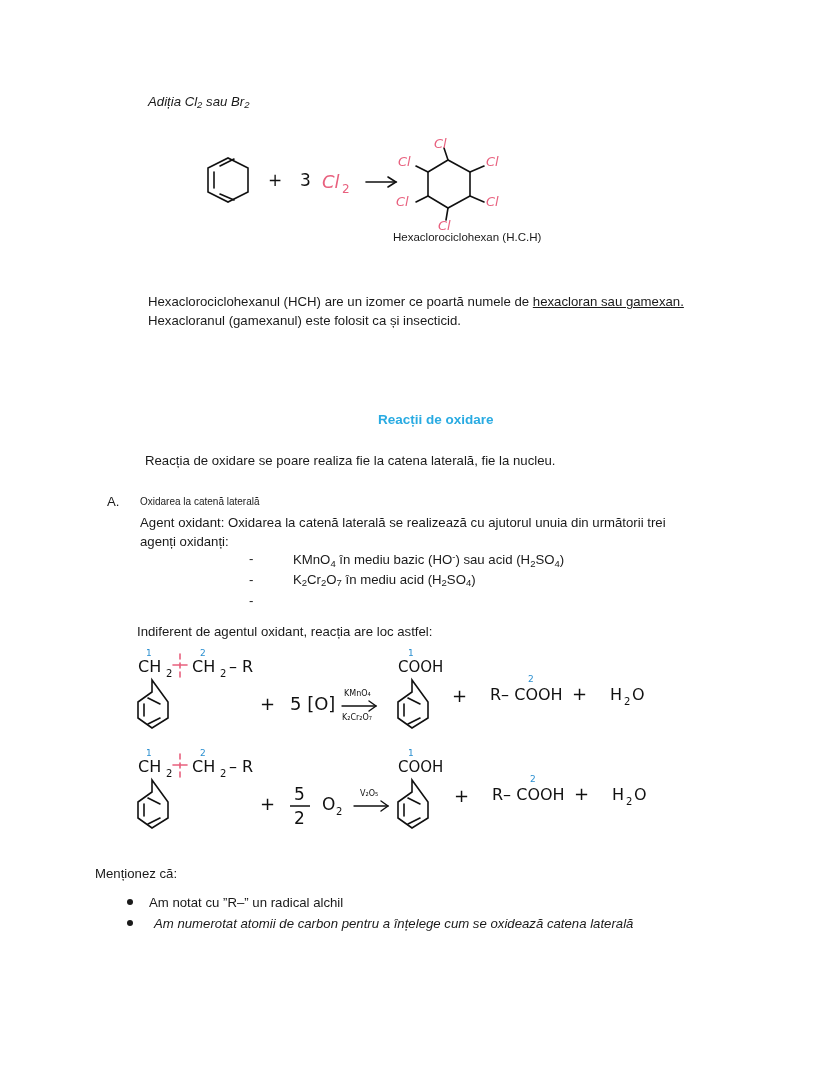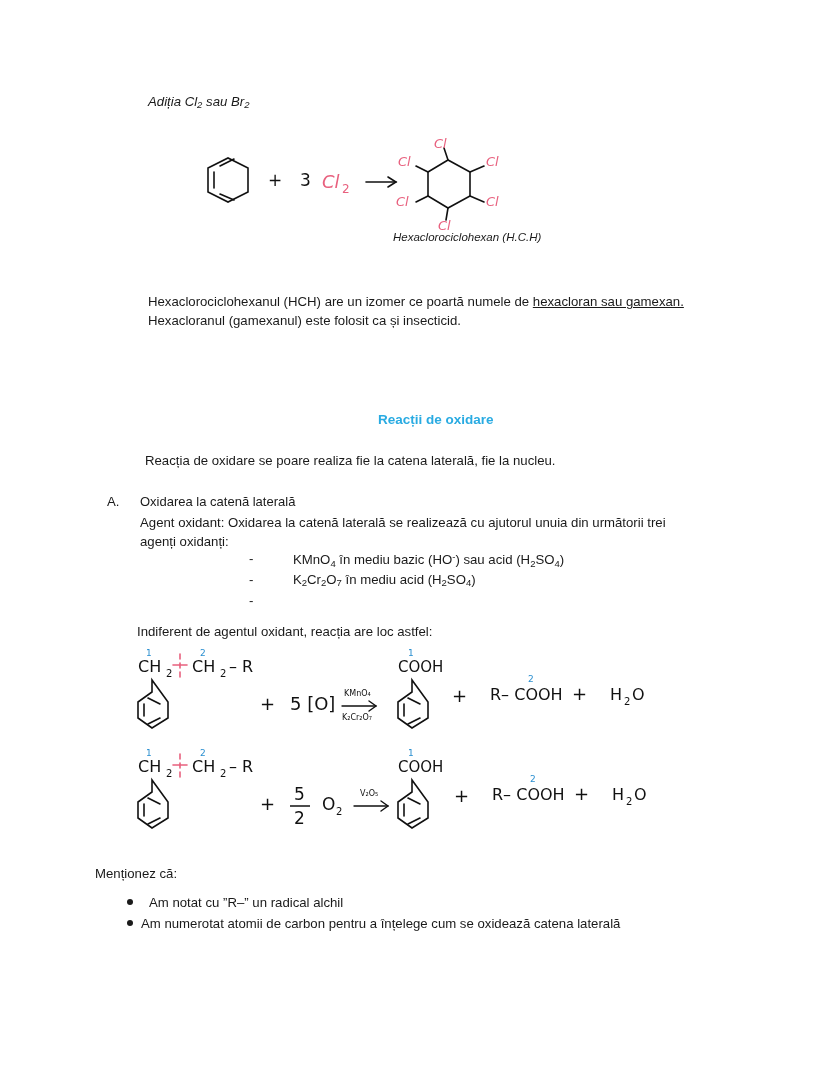--- a/index.html
+++ b/index.html
@@ -118,31 +118,31 @@
       </g>
       <text class="hw-text-red" x="244" y="8" style="font-size:13px; font-style:italic">Cl</text>
       <text class="hw-text-red" x="208" y="26" style="font-size:13px; font-style:italic">Cl</text>
       <text class="hw-text-red" x="296" y="26" style="font-size:13px; font-style:italic">Cl</text>
       <text class="hw-text-red" x="296" y="66" style="font-size:13px; font-style:italic">Cl</text>
       <text class="hw-text-red" x="248" y="90" style="font-size:13px; font-style:italic">Cl</text>
       <text class="hw-text-red" x="206" y="66" style="font-size:13px; font-style:italic">Cl</text>
     </svg>
   </div>
 
-  <div class="cap" style="left:393px; top:231px;font-style:italic;">Hexaclorociclohexan (H.C.H)</div>
+  <div class="cap" style="left:393px; top:231px;">Hexaclorociclohexan (H.C.H)</div>
 
   <div class="txt" style="left:148px; top:292px;"><span>Hexaclorociclohexanul (HCH) are un izomer ce poartă numele de </span><span class="under">hexacloran sau gamexan.</span></div>
   <div class="txt" style="left:148px; top:311px;">Hexacloranul (gamexanul) este folosit ca și insecticid.</div>
 
   <div class="txt heading-blue" style="left:378px; top:410px;">Reacții de oxidare</div>
 
   <div class="txt" style="left:145px; top:451px;">Reacția de oxidare se poare realiza fie la catena laterală, fie la nucleu.</div>
 
   <div class="txt" style="left:107px; top:492px;">A.</div>
-  <div class="txt" style="left:140px; top:492px; font-size:13px;">Oxidarea la catenă laterală</div>
+  <div class="txt" style="left:140px; top:492px; font-size:10px;">Oxidarea la catenă laterală</div>
 
   <div class="txt" style="left:140px; top:513px;">Agent oxidant: Oxidarea la catenă laterală se realizează cu ajutorul unuia din următorii trei</div>
   <div class="txt" style="left:140px; top:532px;">agenți oxidanți:</div>
 
   <div class="dash-row" style="left:249px; top:551px;">-</div>
   <div class="dash-row" style="left:293px; top:551px;">
     <span>KMnO</span><span class="sub">4</span><span> în mediu bazic (HO</span><span class="sup">-</span><span>) sau acid (H</span><span class="sub">2</span><span>SO</span><span class="sub">4</span><span>)</span>
   </div>
 
   <div class="dash-row" style="left:249px; top:572px;">-</div>
@@ -263,16 +263,16 @@
 
   <div class="txt" style="left:95px; top:864px;">Menționez că:</div>
 
   <div class="bullet-row" style="left:127px; top:895px; width:620px;">
     <span class="bullet-dot"></span>
     <span style="position:absolute; left:22px; top:0;">Am notat cu ”R–” un radical alchil</span>
   </div>
 
   <div class="bullet-row" style="left:127px; top:916px; width:620px;">
     <span class="bullet-dot"></span>
-    <span style="position:absolute; left:14px; top:0;">Am numerotat atomii de carbon pentru a înțelege cum se oxidează catena laterală</span>
+    <span style="position:absolute; left:27px; top:0;font-style:italic;">Am numerotat atomii de carbon pentru a înțelege cum se oxidează catena laterală</span>
   </div>
 
 </div>
 
 </body></html>

